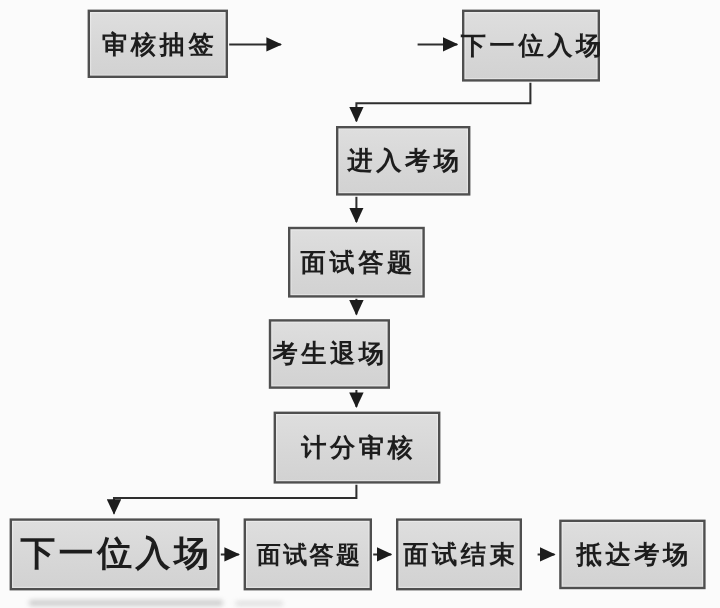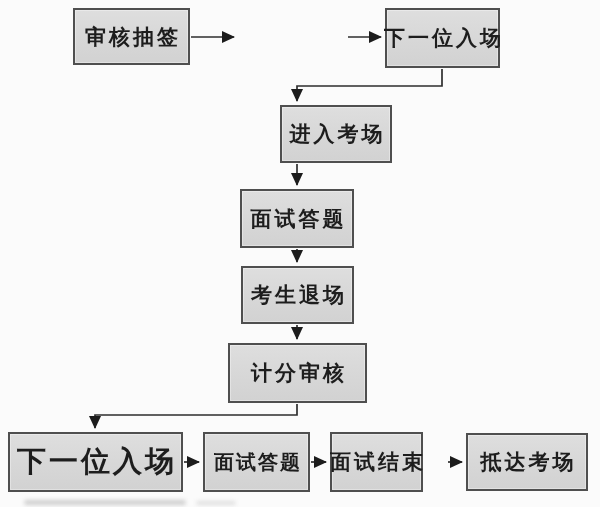--- a/index.html
+++ b/index.html
@@ -30,25 +30,25 @@
     text-indent: 3px; 
     white-space: nowrap;
     box-shadow: 0 0 0 1px rgba(255,255,255,0.35) inset;
   }
   
   .n-arrive           { left: 73px;  top: 8px;   width: 117px; height: 57px; }
   .n-review-draw      { left: 238px; top: 8px;   width: 109px; height: 60px; }
   .n-interview-wait   { left: 385px; top: 8px;   width: 115px; height: 60px; }
   .n-enter-room       { left: 241px; top: 105px; width: 112px; height: 58px; margin-left: 39px; }
   .n-answer-1         { left: 240px; top: 189px; width: 114px; height: 59px; }
-  .n-candidate-exit   { left: 241px; top: 266px; width: 113px; height: 58px; }
+  .n-candidate-exit   { left: 224px; top: 266px; width: 101px; height: 58px; justify-content: flex-end; }
   .n-score-review     { left: 228px; top: 343px; width: 139px; height: 60px; }
   .n-next-enter       { left: 8px;   top: 432px; width: 175px; height: 60px; font-size: 29px; }
   .n-answer-2         { left: 203px; top: 432px; width: 107px; height: 60px; font-size: 20px; letter-spacing: 2px; }
-  .n-interview-end    { left: 330px; top: 432px; width: 93px; height: 60px; }
+  .n-interview-end    { left: 330px; top: 432px; width: 105px; height: 60px; }
   .n-score-wait       { left: 466px; top: 433px; width: 122px; height: 58px; }
   
   .smudge {
     position: absolute;
     background: #a8a8a8;
     filter: blur(2px);
     border-radius: 3px;
   }
   .smudge-1 { left: 24px;  top: 500px; width: 162px; height: 5px; opacity: .55; }
   .smudge-2 { left: 196px; top: 501px; width: 40px;  height: 4px; opacity: .35; }

